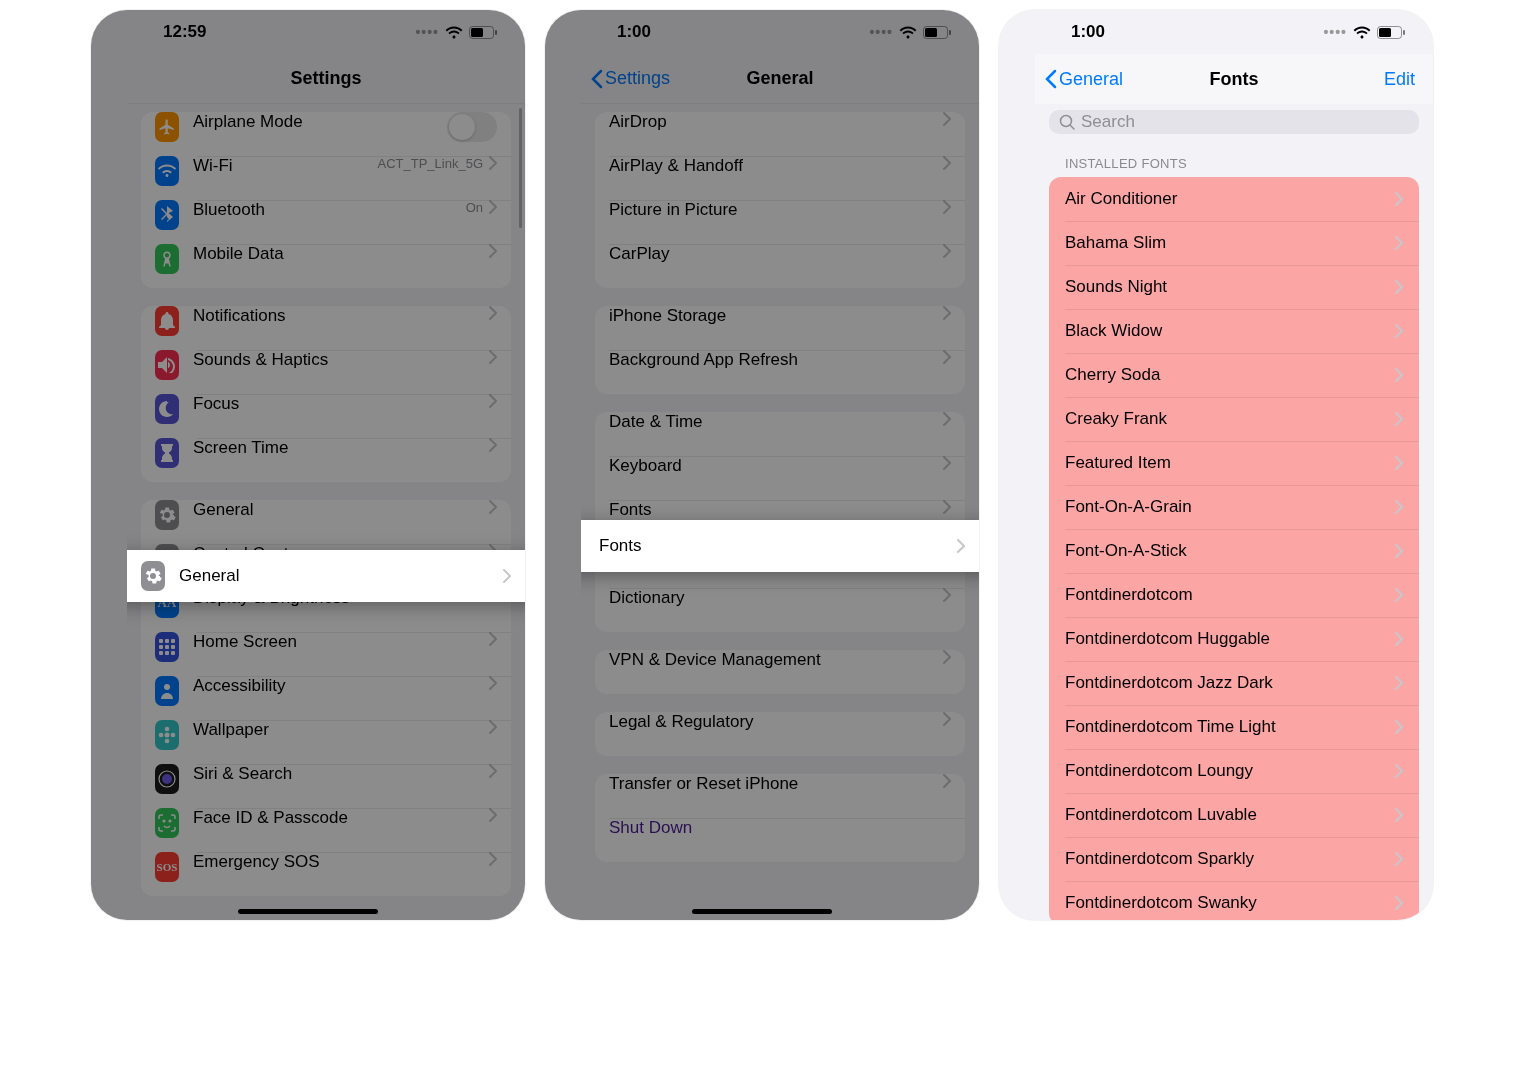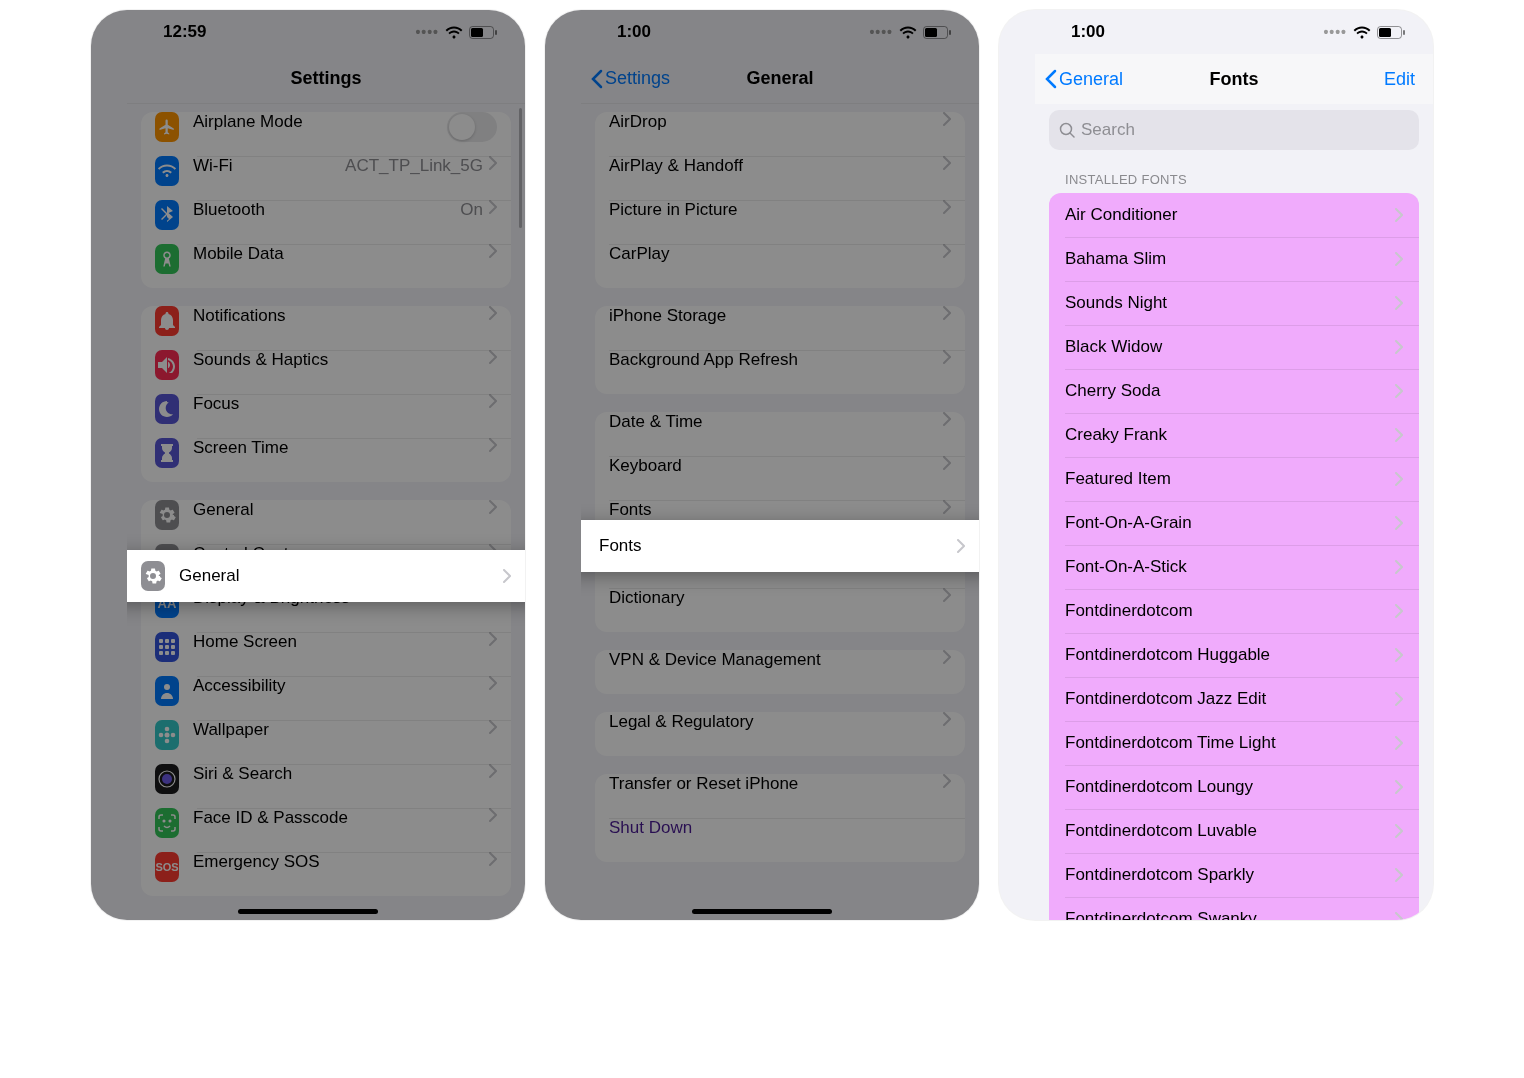--- a/index.html
+++ b/index.html
@@ -111,24 +111,25 @@
   .row-icon {
     width:24px; height:30px;
     border-radius:7px;
     margin-right:14px;
     display:flex;
     align-items:center;
     justify-content:center;
     color:#fff;
     font-size:15px;
     flex-shrink:0;
+    font-family:Liberation Serif, serif;
   }
   .row-label { font-size:17px; color:#000; flex:1;}
   .row-label.blue { color:#4c1d95; }
-  .row-detail { font-size:17px; color:#8e8e93; margin-right:6px;}
+  .row-detail { font-size:13px; color:#8e8e93; margin-right:6px;}
   .row-chevron { color:#c7c7cc; flex-shrink:0;}
   .toggle {
     width:50px; height:30px;
     border-radius:15px;
     background:#e9e9eb;
     position:relative;
   }
   .toggle::after {
     content:"";
     position:absolute;
@@ -150,21 +151,21 @@
     align-items:center;
     padding:0 28px;
   }
   .highlight-row .row-icon { margin-right:14px;}
   .search-wrap {
     margin: 6px 14px 8px;
   }
   .search-box {
     background:#e4e3ea;
     border-radius:10px;
-    height:40px;
+    height:24px;
     display:flex;
     align-items:center;
     padding:0 10px;
     color:#8e8e93;
   }
   .search-box input {
     border:none;
     background:transparent;
     font-size:17px;
     color:#000;
@@ -174,21 +175,21 @@
   }
   .search-box input::placeholder { color:#8e8e93;}
   .section-header {
     font-size:13px;
     color:#8a8a8e;
     padding: 14px 30px 6px;
     letter-spacing:0.3px;
   }
   .font-list {
     margin: 0 14px;
-    background:#f0abfc;
+    background:#fca5a5;
     border-radius:12px;
     overflow:hidden;
   }
   .font-row {
     display:flex;
     align-items:center;
     height:44px;
     padding:0 16px;
     position:relative;
     cursor:pointer;
@@ -814,21 +815,21 @@
           </div>
           <div class="font-row">
             <span class="row-label">Fontdinerdotcom Huggable</span>
             <span class="row-chevron">
               <svg width="8" height="14" viewBox="0 0 8 14">
                 <path d="M1 1l6 6-6 6" stroke="#c7c7cc" stroke-width="2" fill="none" stroke-linecap="round"></path>
               </svg>
             </span>
           </div>
           <div class="font-row">
-            <span class="row-label">Fontdinerdotcom Jazz Edit</span>
+            <span class="row-label">Fontdinerdotcom Jazz Dark</span>
             <span class="row-chevron">
               <svg width="8" height="14" viewBox="0 0 8 14">
                 <path d="M1 1l6 6-6 6" stroke="#c7c7cc" stroke-width="2" fill="none" stroke-linecap="round"></path>
               </svg>
             </span>
           </div>
           <div class="font-row">
             <span class="row-label">Fontdinerdotcom Time Light</span>
             <span class="row-chevron">
               <svg width="8" height="14" viewBox="0 0 8 14">

